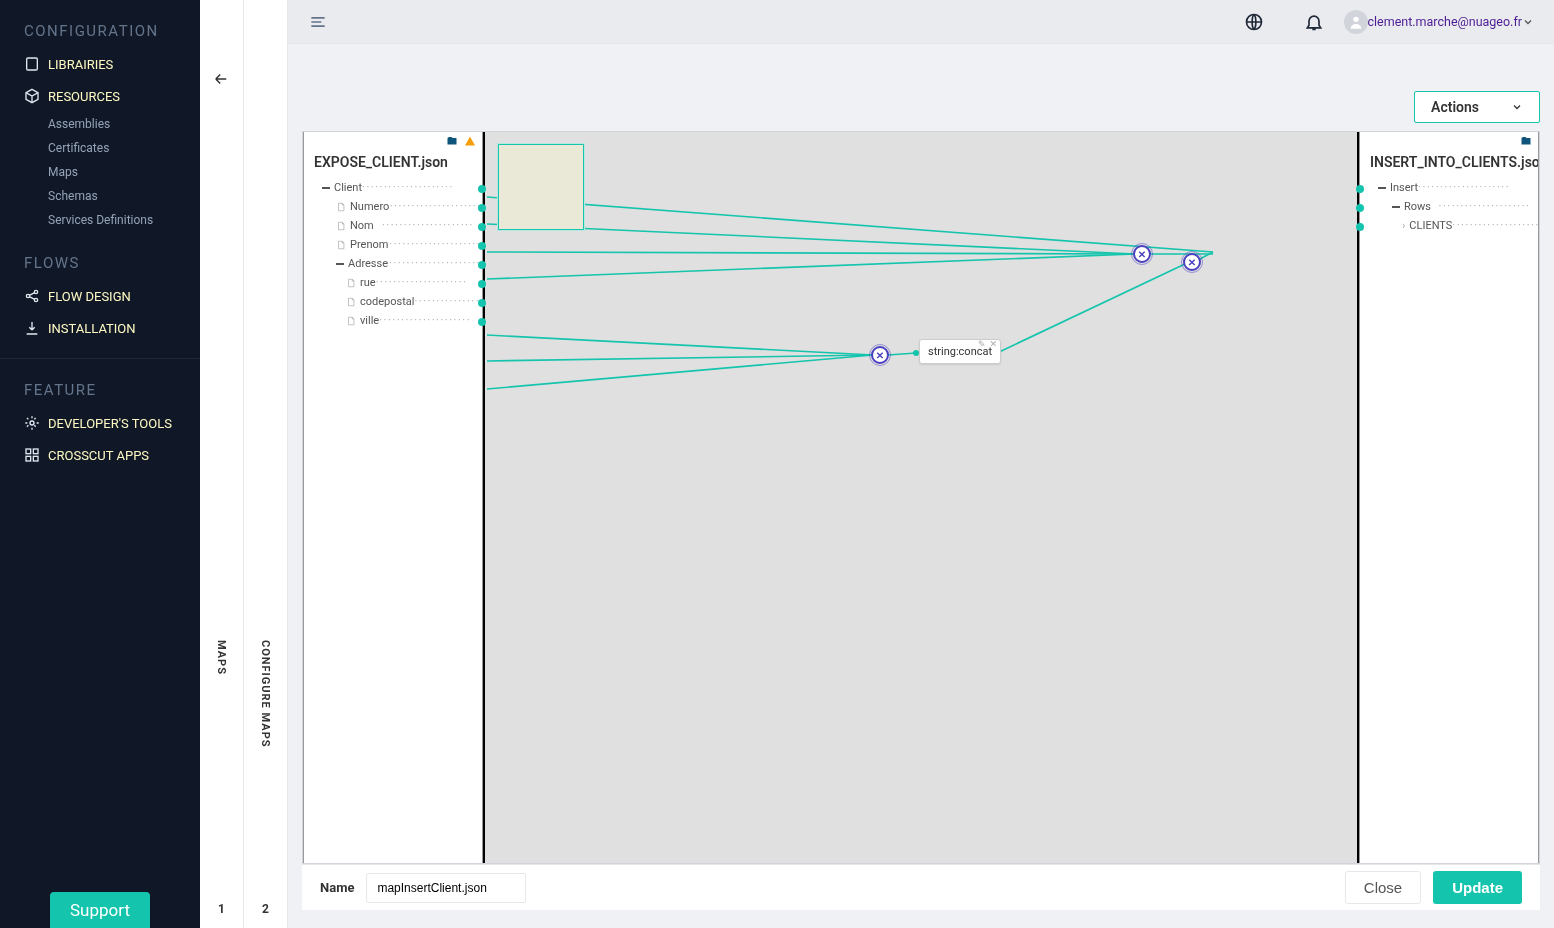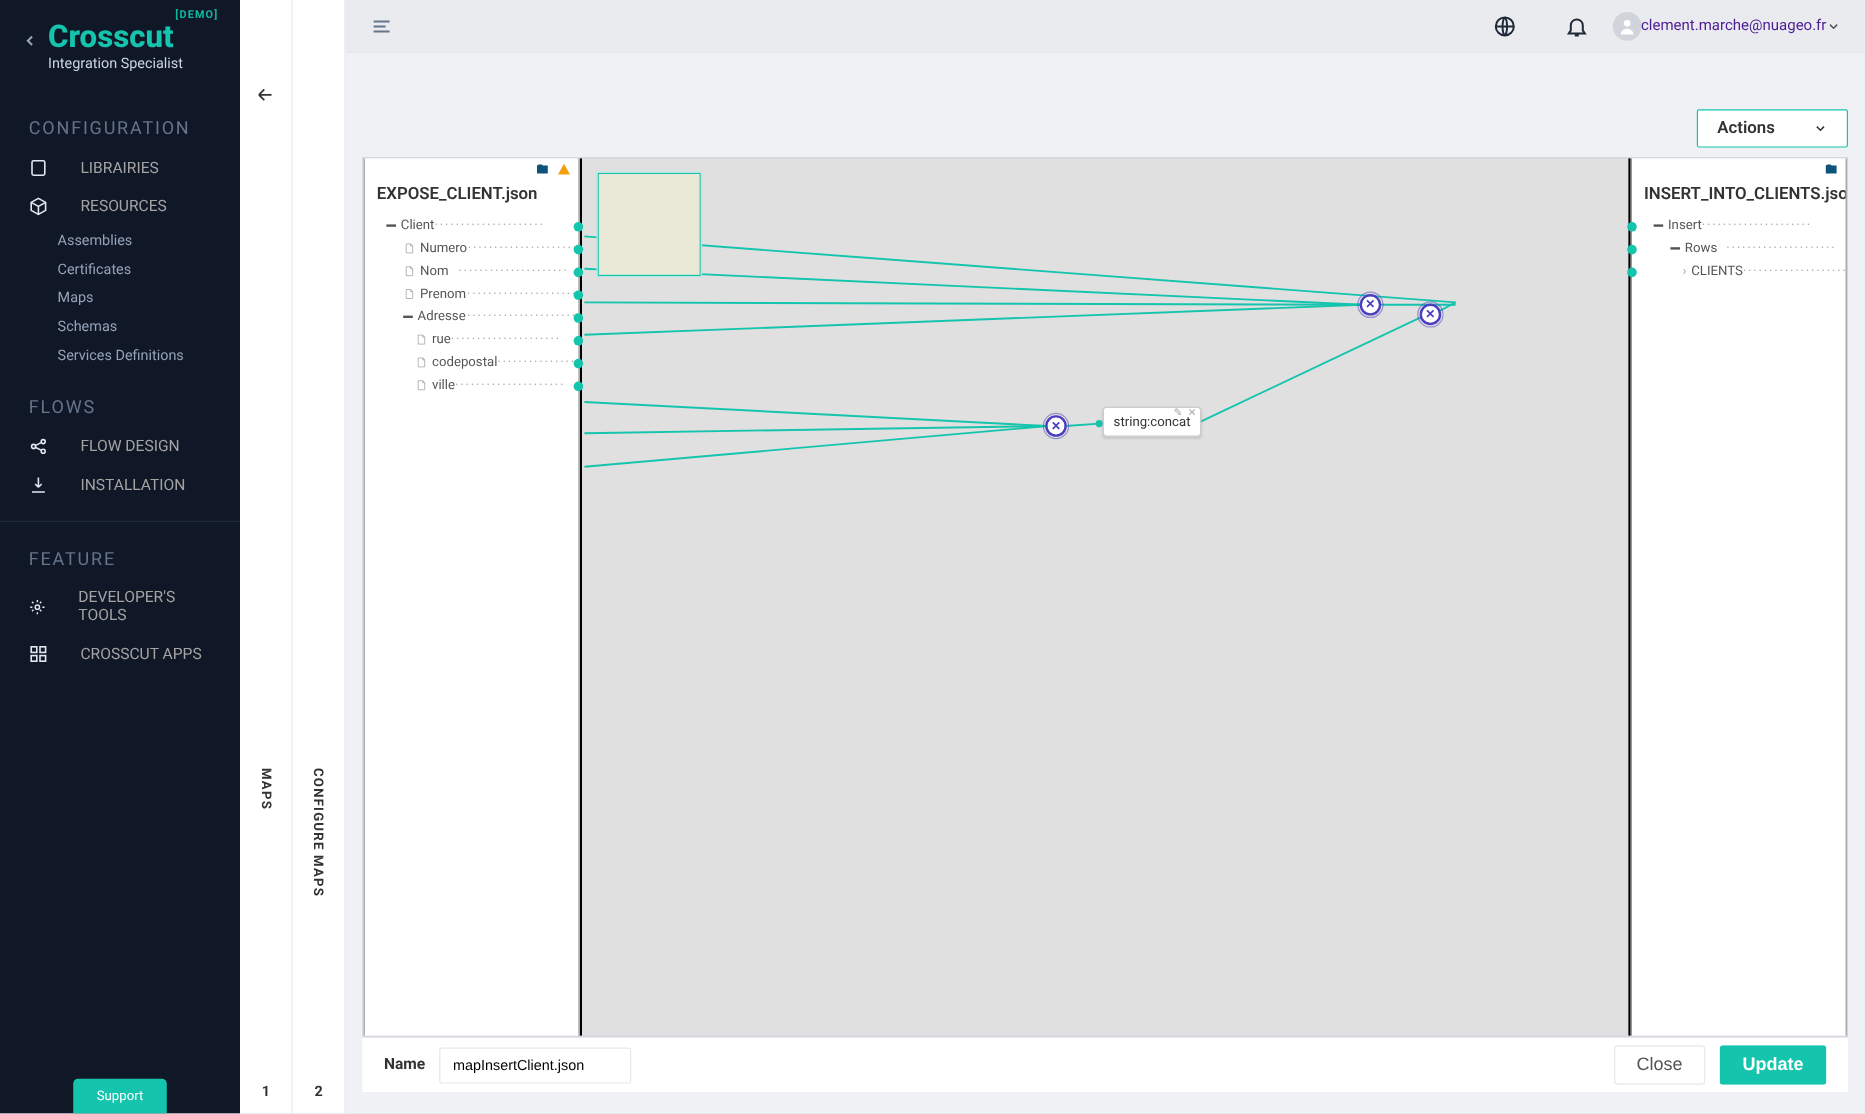--- a/index.html
+++ b/index.html
@@ -9,25 +9,25 @@
 
 .sidebar { width:200px; background:#101827; color:#cbd5e1; display:flex; flex-direction:column; }
 .sidebar-header { padding:8px 18px 16px; }
 .brand-row { display:flex; align-items:center; gap:8px; }
 .chevron-left { width:14px; height:14px; transform:rotate(180deg); fill:#94a3b8; cursor:pointer; }
 .brand-block { flex:1; }
 .brand-demo { color:#0fb8a3; font-size:9px; letter-spacing:1px; font-weight:700; text-align:right; }
 .brand { color:#14c4ad; font-size:26px; font-weight:800; line-height:1; }
 .subtitle { color:#cbd5e1; font-size:12px; margin-top:2px; padding-left:0; }
 .section-label { color:#64748b; font-size:15px; letter-spacing:1.5px; padding:22px 24px 8px; }
-.nav-item { display:flex; align-items:center; gap:27px; padding:8px 24px; cursor:pointer; font-size:13px; color:#a3a3a3; }
+.nav-item { display:flex; align-items:center; gap:8px; padding:8px 24px; cursor:pointer; font-size:13px; color:#fef9c3; }
 .nav-item svg { width:16px; height:16px; fill:none; stroke:#e2e8f0; stroke-width:2; }
 .nav-sub { padding:5px 24px 5px 48px; font-size:12px; color:#94a3b8; cursor:pointer; }
 .divider { border-top:1px solid #1e293b; margin:14px 0 0; }
-.support-btn { margin:auto auto 0; background:#14c4ad; color:#fff; padding:8px 20px; border-radius:4px 4px 0 0; font-size:11px; cursor:pointer; }
+.support-btn { margin:auto auto 0; background:#14c4ad; color:#fff; padding:8px 20px; border-radius:4px 4px 0 0; font-size:17px; cursor:pointer; }
 
 
 .rail { width:44px; background:#fff; border-right:1px solid #e5e7eb; display:flex; flex-direction:column; align-items:center; position:relative; }
 .rail-back { position:absolute; top:70px; left:12px; cursor:pointer; }
 .rail-text { writing-mode:vertical-rl; font-size:11px; letter-spacing:1px; color:#333; font-weight:700; position:absolute; top:640px; }
 .rail-num { position:absolute; bottom:12px; font-size:12px; color:#333; font-weight:700; }
 
 
 .main { flex:1; display:flex; flex-direction:column; }
 .topbar { height:44px; background:#eaebef; display:flex; align-items:center; padding:0 20px; border-bottom:1px solid #e5e7eb; }
@@ -85,32 +85,20 @@
 .btn-update { background:#14c4ad; color:#fff; font-weight:600; }
 
 .vline { position:absolute; top:0; bottom:0; width:2px; background:#000; }
 </style>
 </head>
 <body>
 
 <div class="app">
 
   <div class="sidebar">
-    <div class="sidebar-header">
-      <div class="brand-row">
-        <svg class="chevron-left" viewBox="0 0 24 24">
-            <path d="M9 6l6 6-6 6" fill="none" stroke="#94a3b8" stroke-width="3"></path>
-          </svg>
-        <div class="brand-block">
-          <div class="brand-demo">[DEMO]</div>
-          <div class="brand">Crosscut</div>
-          <div class="subtitle">Integration Specialist</div>
-        </div>
-      </div>
-    </div>
 
     <div class="section-label">CONFIGURATION</div>
     <div class="nav-item">
       <svg viewBox="0 0 24 24">
           <rect x="4" y="3" width="16" height="18" rx="2"></rect>
         </svg>
       <span>LIBRAIRIES</span>
     </div>
     <div class="nav-item">
       <svg viewBox="0 0 24 24">

